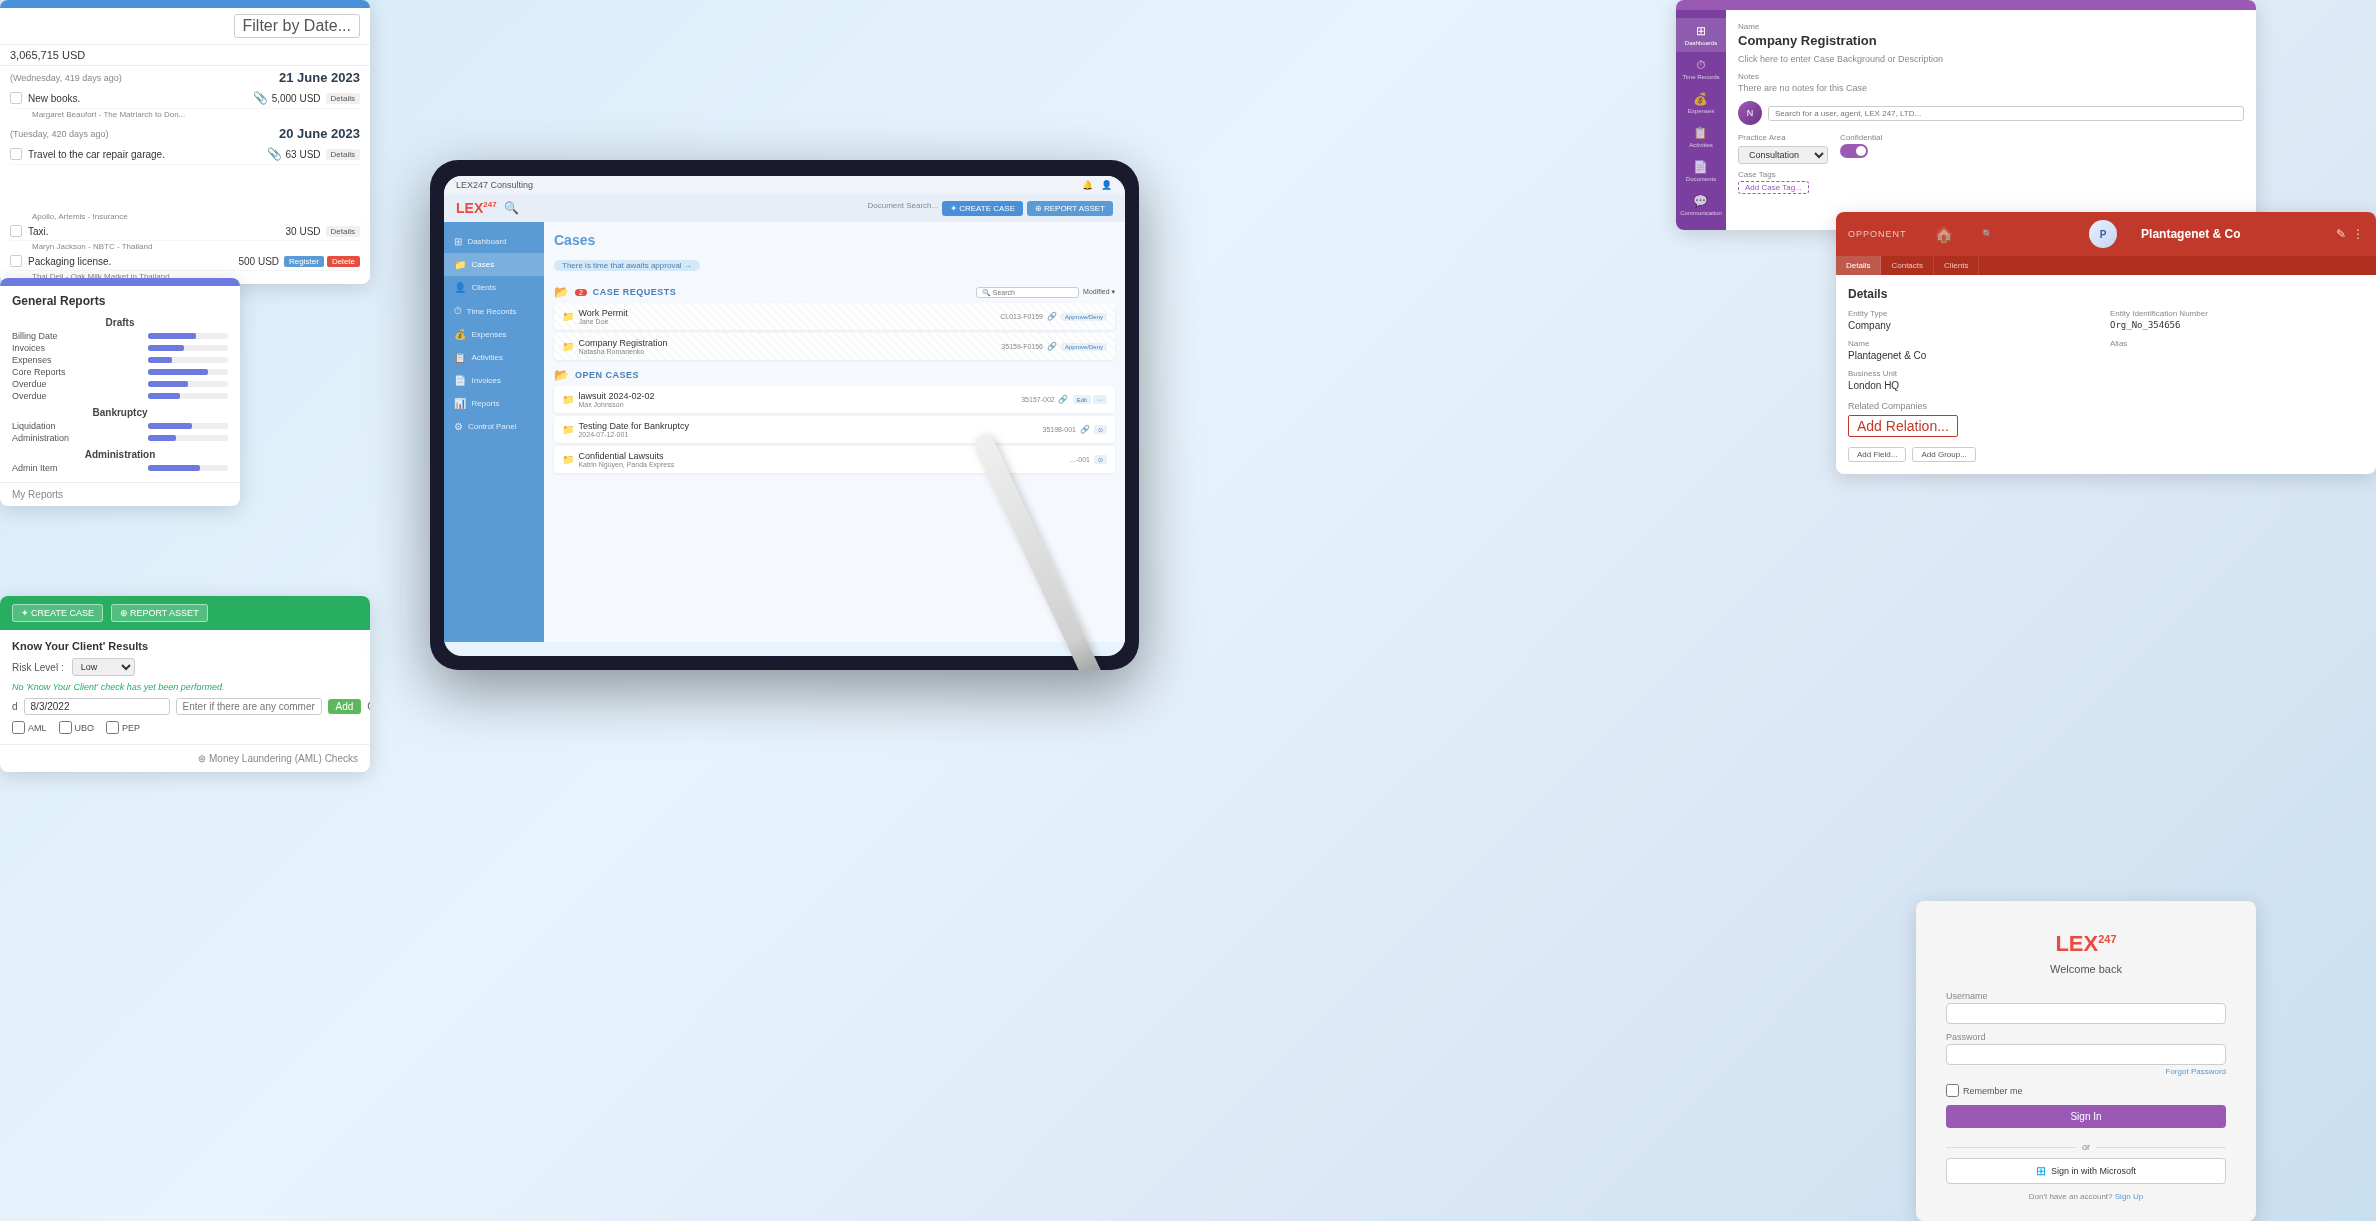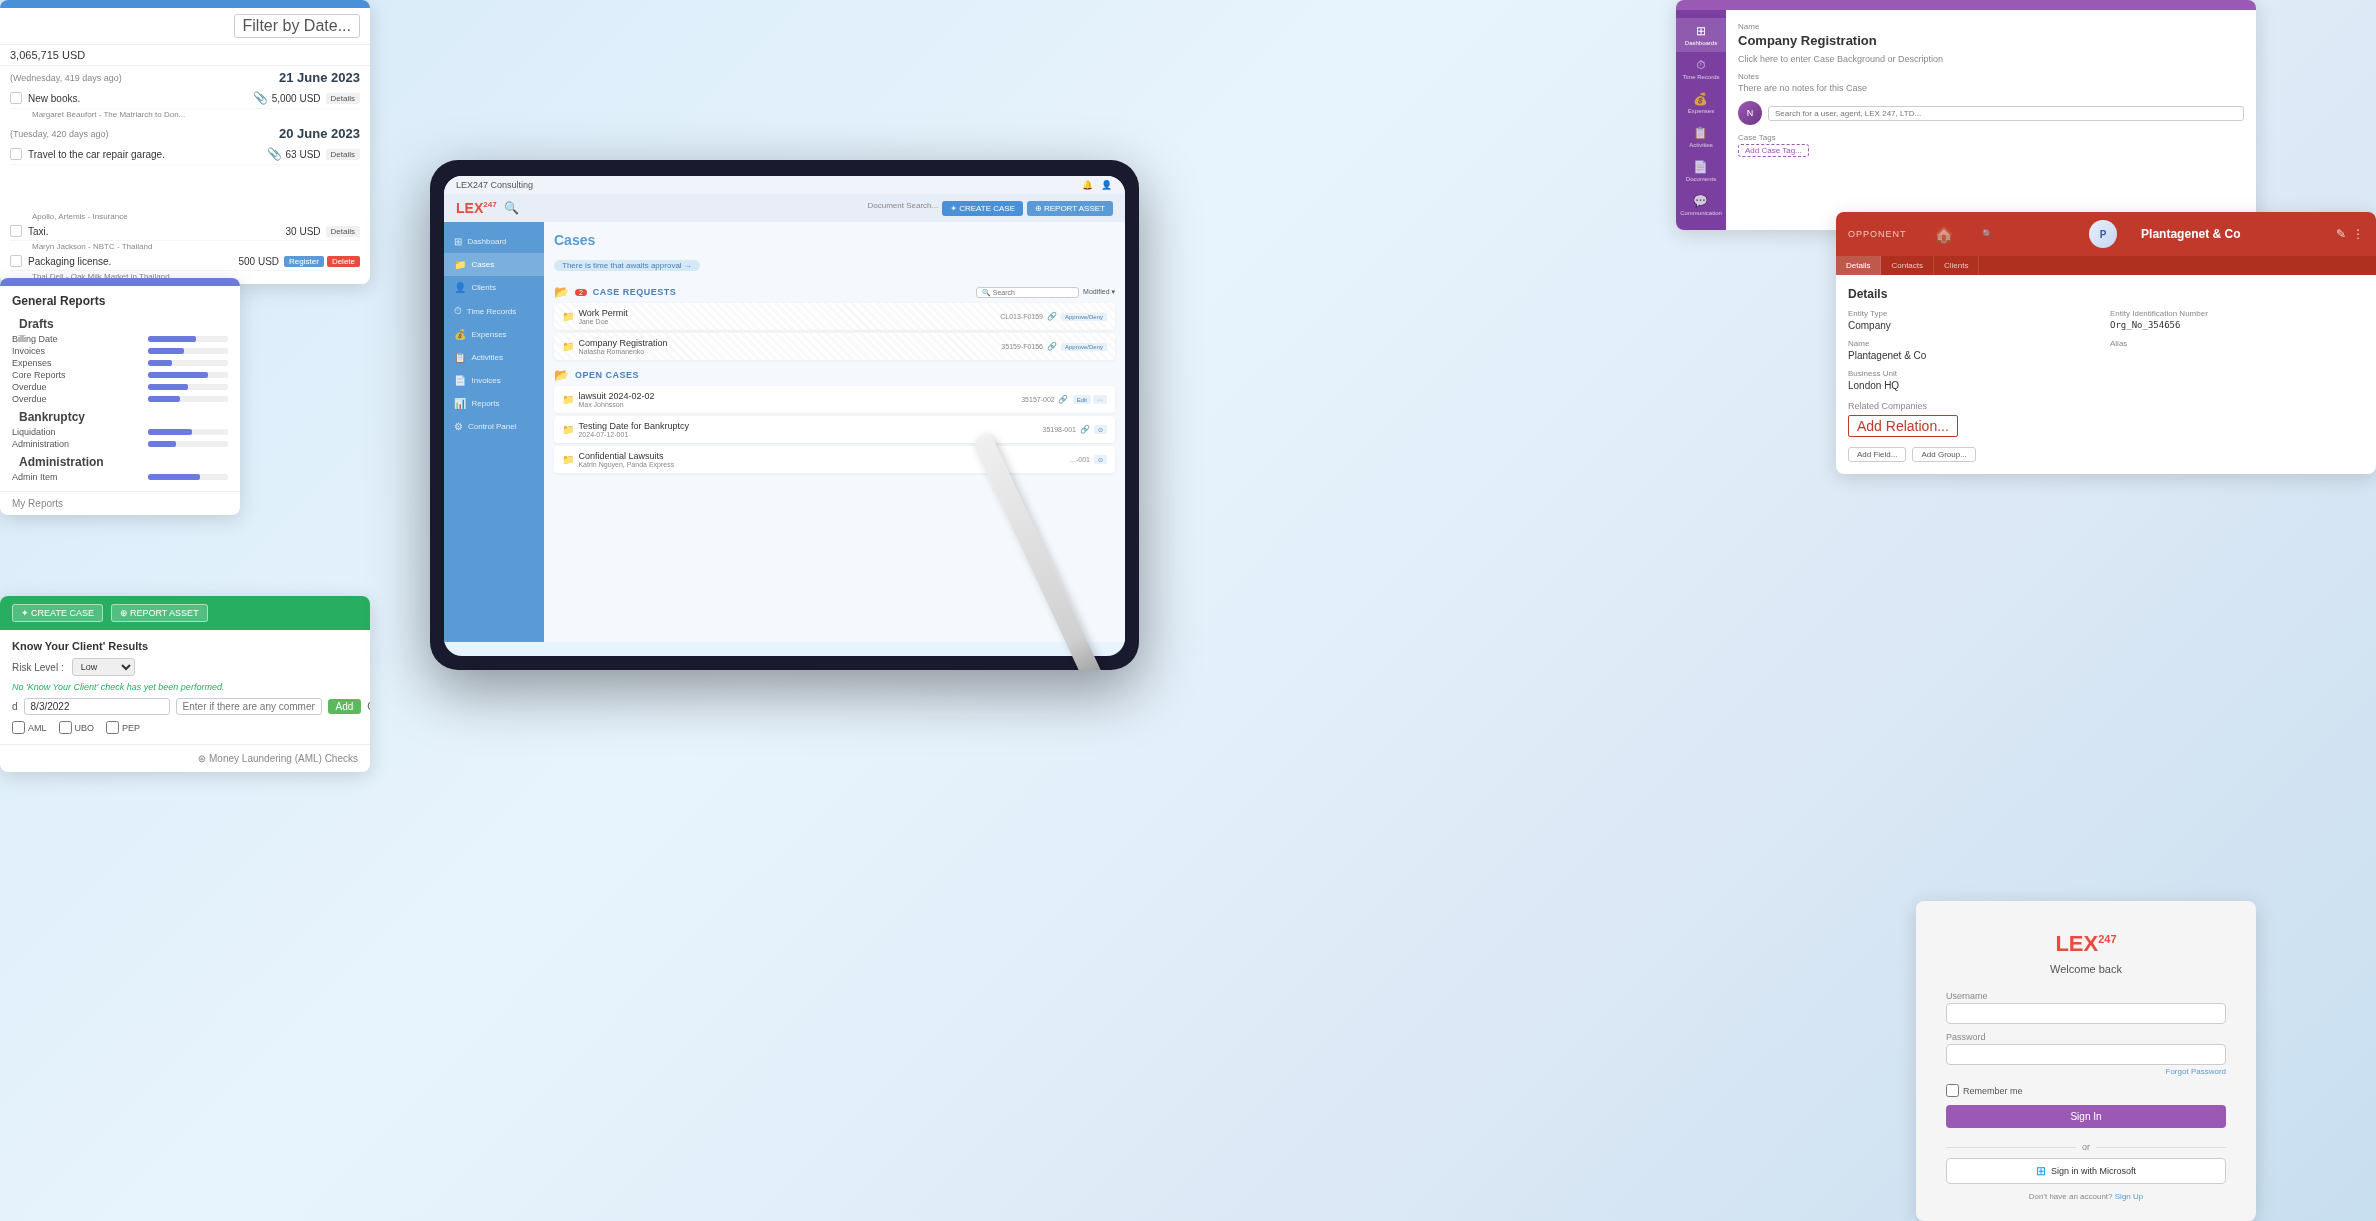--- a/index.html
+++ b/index.html
@@ -136,24 +136,25 @@
       height: 8px;
     }
     .panel-reports .rpt-title {
       padding: 8px 12px 4px;
       font-size: 12px;
       font-weight: 600;
       color: #333;
     }
     .panel-reports .rpt-list { padding: 0 12px 8px; }
     .panel-reports .rpt-category {
-      font-size: 12px;
+      font-size: 10px;
       font-weight: 600;
       color: #444;
-      margin: 5px 7px 2px;
+      margin: 5px 0 2px;
+      text-align: center;
     }
     .panel-reports .rpt-item {
       display: flex;
       align-items: center;
       justify-content: space-between;
       padding: 1px 0;
       font-size: 9px;
       color: #555;
     }
     .rpt-bar-container { width: 80px; height: 6px; background: #eee; border-radius: 2px; overflow: hidden; }
@@ -970,20 +971,32 @@
       </div>
       <div class="case-detail-subtitle">Click here to enter Case Background or Description</div>
       <div class="case-detail-field">
         <div class="case-detail-field-label">Notes</div>
         <div class="case-detail-notes">There are no notes for this Case</div>
       </div>
       <div class="case-detail-user">
         <div class="user-avatar">N</div>
         <input type="text" style="border: 1px solid rgb(204, 204, 204); border-radius: 3px; padding: 2px 6px; font-size: 8px; flex: 1 1 0%;" placeholder="Search for a user, agent, LEX 247, LTD...">
       </div>
+      <div class="practice-row">
+        <div class="case-detail-field">
+          <div class="case-detail-field-label">Practice Area</div>
+          <select class="consultation-select">
+            <option>Consultation</option>
+          </select>
+        </div>
+        <div class="case-detail-field">
+          <div class="case-detail-field-label">Confidential</div>
+          <div class="toggle-on"></div>
+        </div>
+      </div>
       <div class="case-detail-field">
         <div class="case-detail-field-label">Case Tags</div>
         <div class="case-tags-row">
           <button class="add-tag-btn">Add Case Tag...</button>
         </div>
       </div>
     </div>
   </div>
 </div>
 

